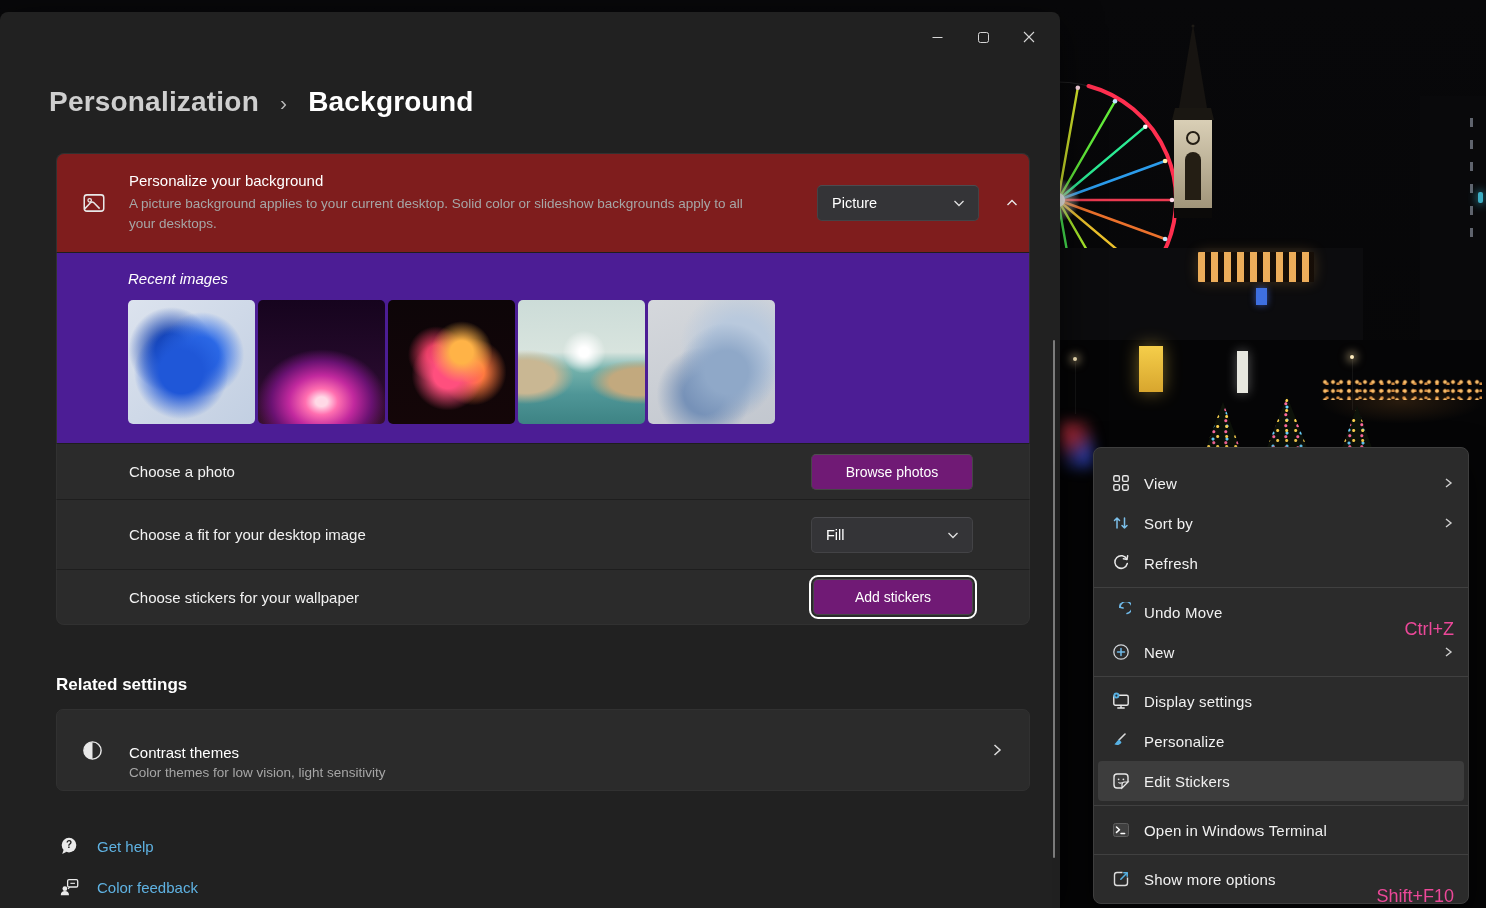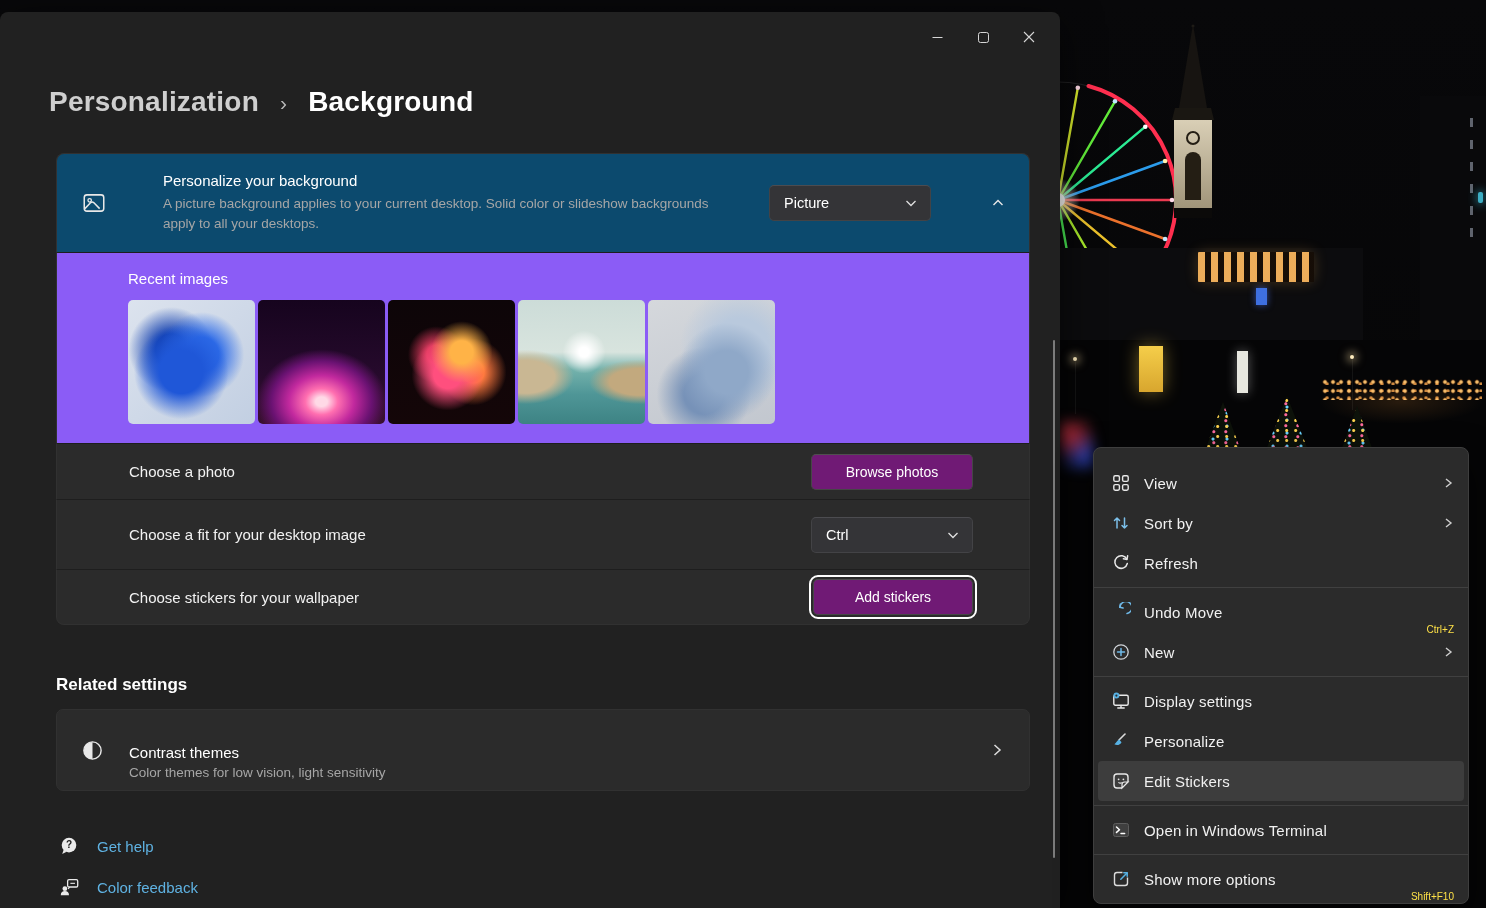--- a/index.html
+++ b/index.html
@@ -52,34 +52,34 @@
          border-radius:8px 8px 0 0; z-index:10; box-shadow:0 10px 40px rgba(0,0,0,.6); }
   .captions { position:absolute; top:8px; right:8px; display:flex; }
   .cap { width:46px; height:34px; display:flex; align-items:center; justify-content:center; }
   .breadcrumb { position:absolute; left:49px; top:74px; display:flex; align-items:center;
                 font-size:28px; font-weight:700; letter-spacing:.2px; }
   .crumb-parent { color:#cfcfcf; }
   .crumb-sep { color:#b8b8b8; font-size:21px; font-weight:400; margin:2px 21px 0; }
   .crumb-current { color:#fff; }
 
   .card-stack { position:absolute; left:56px; top:141px; width:974px; }
-  .card-header { height:99px; display:flex; align-items:center; background:#0c4a6e;
+  .card-header { height:99px; display:flex; align-items:center; background:#7f1d1d;
                  border:1px solid #313131; border-bottom:none; border-radius:8px 8px 0 0;
-                 padding:0 18px 0 24px;gap:34px; }
+                 padding:0 4px 0 24px; }
   .icon-col { width:48px; flex:0 0 48px; display:flex; align-items:center; }
   .hdr-text { flex:1; }
   .hdr-title { font-size:15px; color:#fff; margin-bottom:5px; }
   .hdr-desc { font-size:13.5px; color:#a6a6a6; line-height:20px; max-width:640px; }
   .dropdown { width:162px; height:36px; background:#343437; border:1px solid #434346; border-top-color:#4c4c50;
               border-radius:5px; display:flex; align-items:center; justify-content:space-between;
               padding:0 12px 0 14px; font-size:14.5px; color:#fff; flex:0 0 162px; }
   .expander-chev { margin:0 6px 0 26px; display:flex; }
 
-  .section-recent { background:#8b5cf6; border:1px solid #313131; border-top-color:#1e1e1e; border-bottom:none;
-                    padding:17px 24px 0 71px; height:191px; }
+  .section-recent { background:#4c1d95; border:1px solid #313131; border-top-color:#1e1e1e; border-bottom:none;
+                    padding:17px 24px 0 71px; height:191px;font-style:italic; }
   .recent-label { font-size:15px; color:#fff; margin-bottom:13px; }
   .thumbs { display:flex; gap:3px; }
   .thumb { width:127px; height:124px; border-radius:5px; }
   .thumb1 { background:
       radial-gradient(circle at 42% 58%, #1f57d8 0 21%, transparent 46%),
       radial-gradient(circle at 58% 44%, #2d6be8 0 17%, transparent 42%),
       radial-gradient(circle at 34% 40%, #1340b0 0 14%, transparent 38%),
       linear-gradient(135deg,#dce3ee,#c2cfe2); }
   .thumb2 { background:
       radial-gradient(ellipse 58% 48% at 50% 82%, #ffd9e6 0 8%, #ff6fb0 22%, #c2299e 44%, #6a1272 68%, transparent 88%),
@@ -126,21 +126,21 @@
 
   
   .context-menu { position:absolute; left:1093px; top:447px; width:376px; background:rgba(44,44,44,.985);
                   border:1px solid #3e3e3e; border-radius:8px; padding:15px 0 4px; z-index:30;
                   box-shadow:0 14px 34px rgba(0,0,0,.65); }
   .menu-item { height:40px; margin:0 4px; border-radius:4px; display:flex; align-items:center;
                padding:0 10px 0 13px; color:#f1f1f1; font-size:15px; }
   .menu-item.hl { background:#3d3d3d; }
   .mi-icon { width:20px; height:20px; margin-right:13px; display:flex; align-items:center; justify-content:center; flex:0 0 20px; }
   .mi-label { flex:1; letter-spacing:.2px; }
-  .sc { color:#fde047; font-size:10px; margin-left:8px;margin-top:34px; }
+  .sc { color:#ec4899; font-size:18px; margin-left:8px;margin-top:34px; }
   .menu-sep { height:1px; background:#404040; margin:4px 0; }
 </style>
 </head>
 <body>
 
 <div class="scene">
   <svg class="wheel" width="300" height="300" viewBox="0 0 300 300">
     <defs>
       <radialGradient id="hubglow">
           <stop offset="0%" stop-color="#fff" stop-opacity=".95"></stop>
@@ -292,21 +292,21 @@
     </div>
 
     <div class="setting-row">
       <div class="row-label">Choose a photo</div>
       <div class="btn">Browse photos</div>
     </div>
 
     <div class="setting-row tall">
       <div class="row-label">Choose a fit for your desktop image</div>
       <div class="dropdown">
-        <span>Ctrl</span>
+        <span>Fill</span>
         <svg width="14" height="14" viewBox="0 0 14 14">
             <path d="M2.5 5 L7 9.5 L11.5 5" fill="none" stroke="#e0e0e0" stroke-width="1.3"></path>
           </svg>
       </div>
     </div>
 
     <div class="setting-row last">
       <div class="row-label">Choose stickers for your wallpaper</div>
       <div class="btn focus-ring">Add stickers</div>
     </div>

